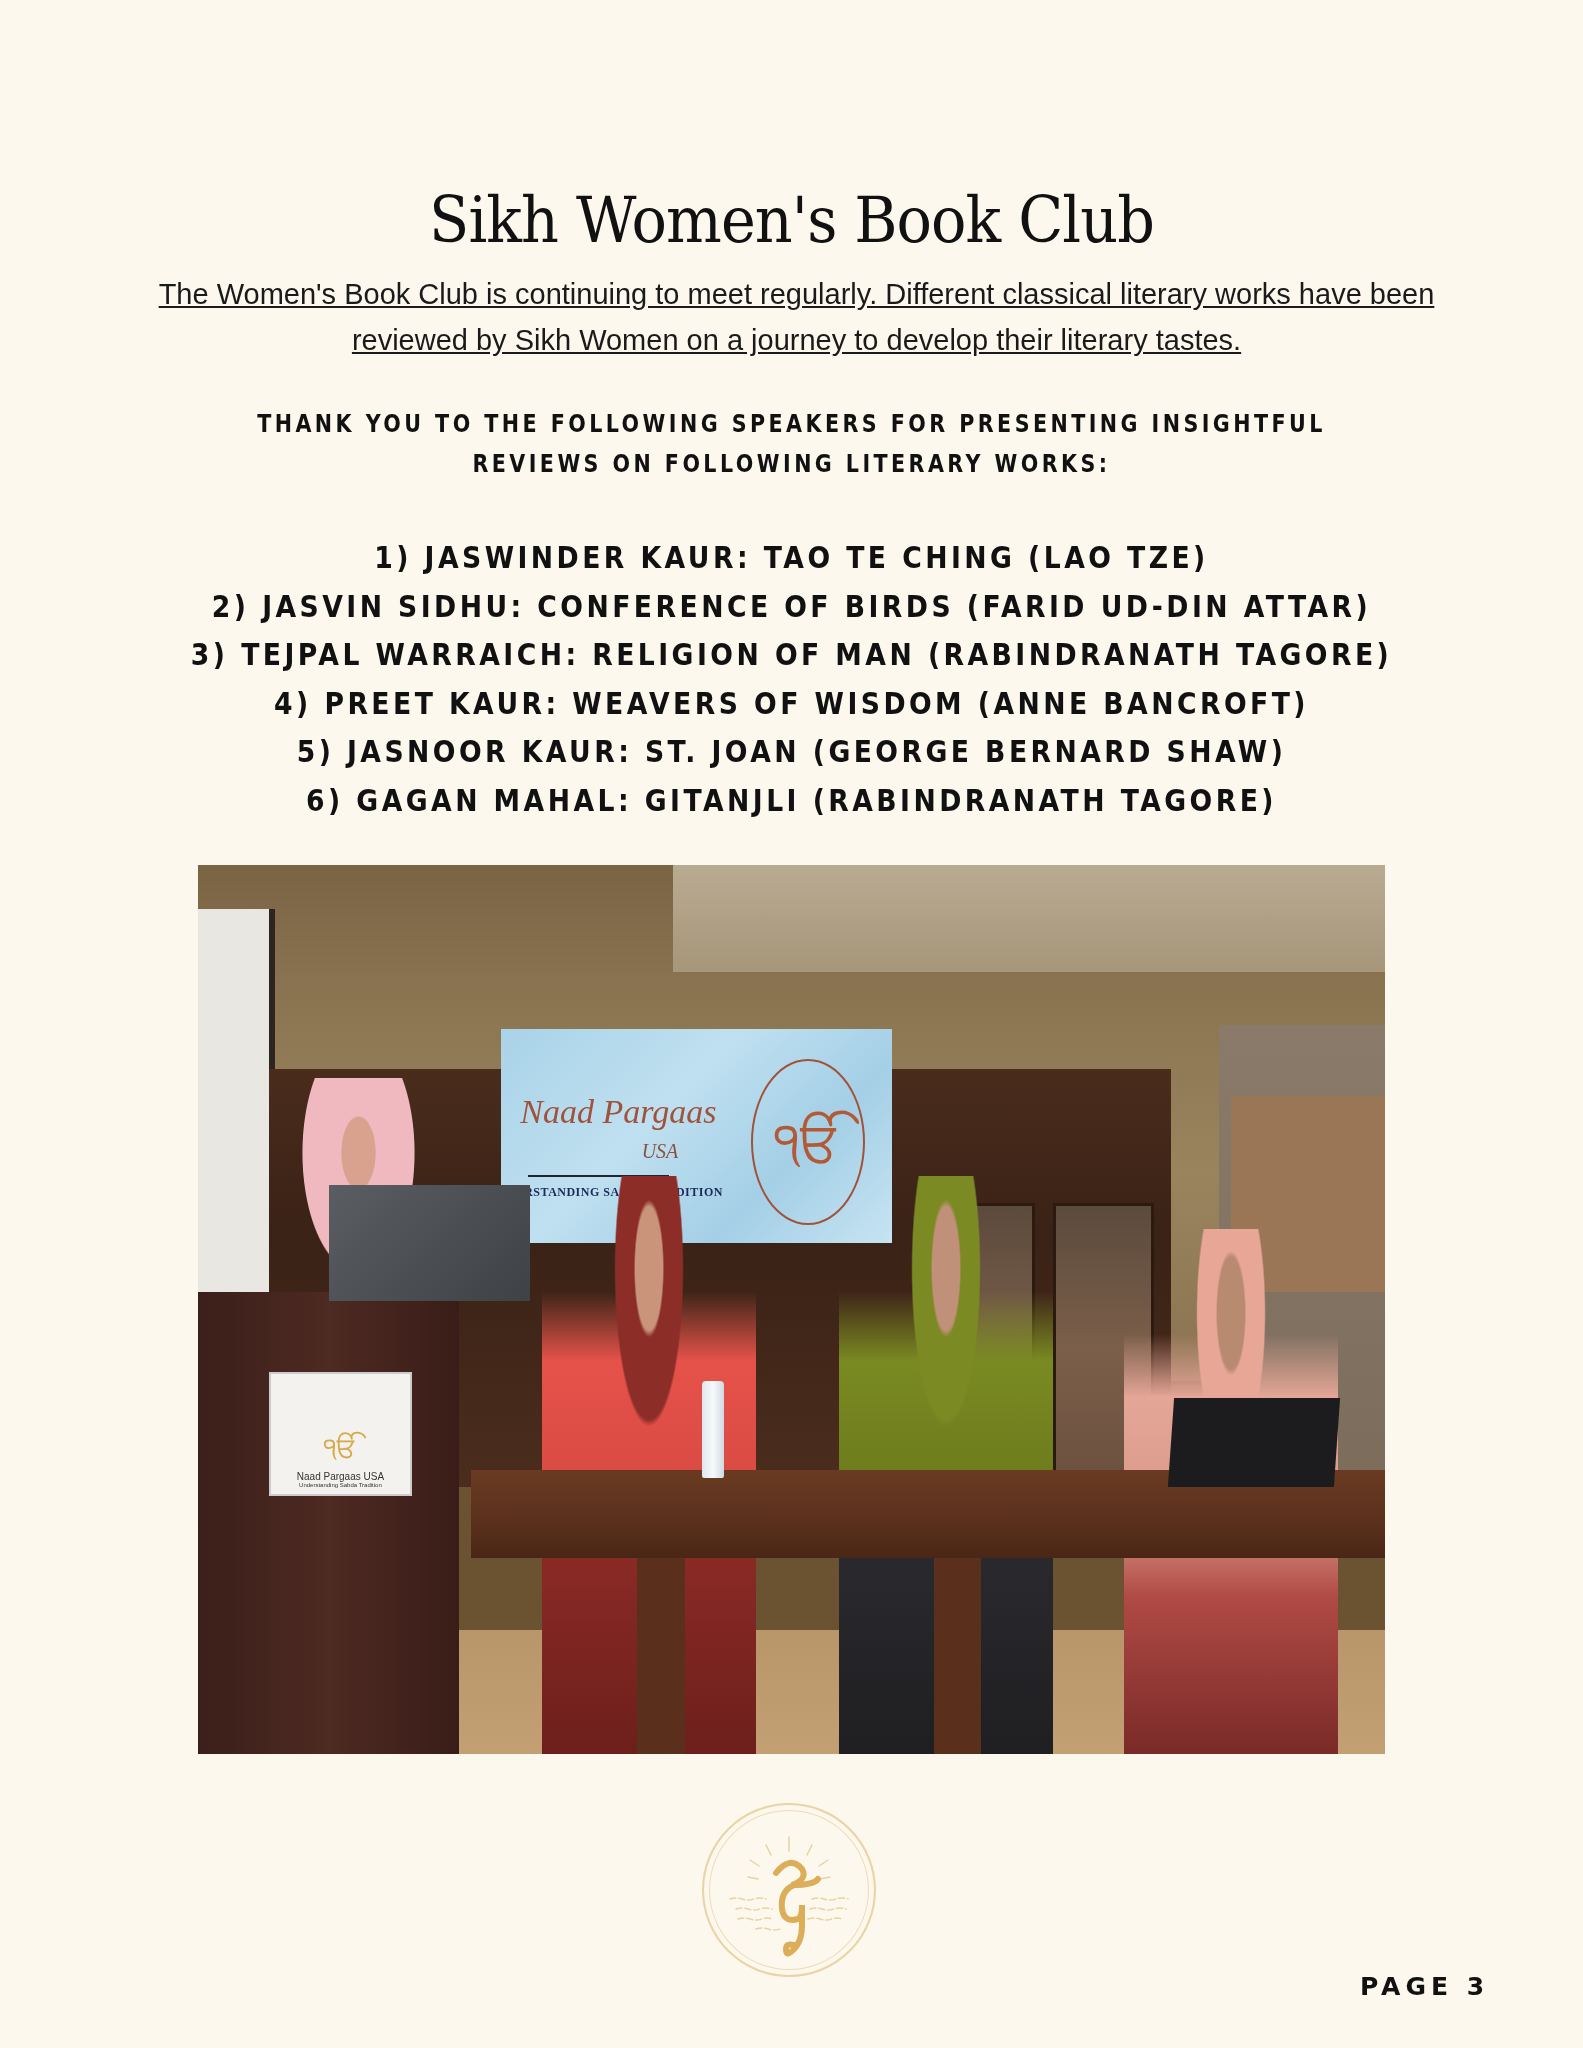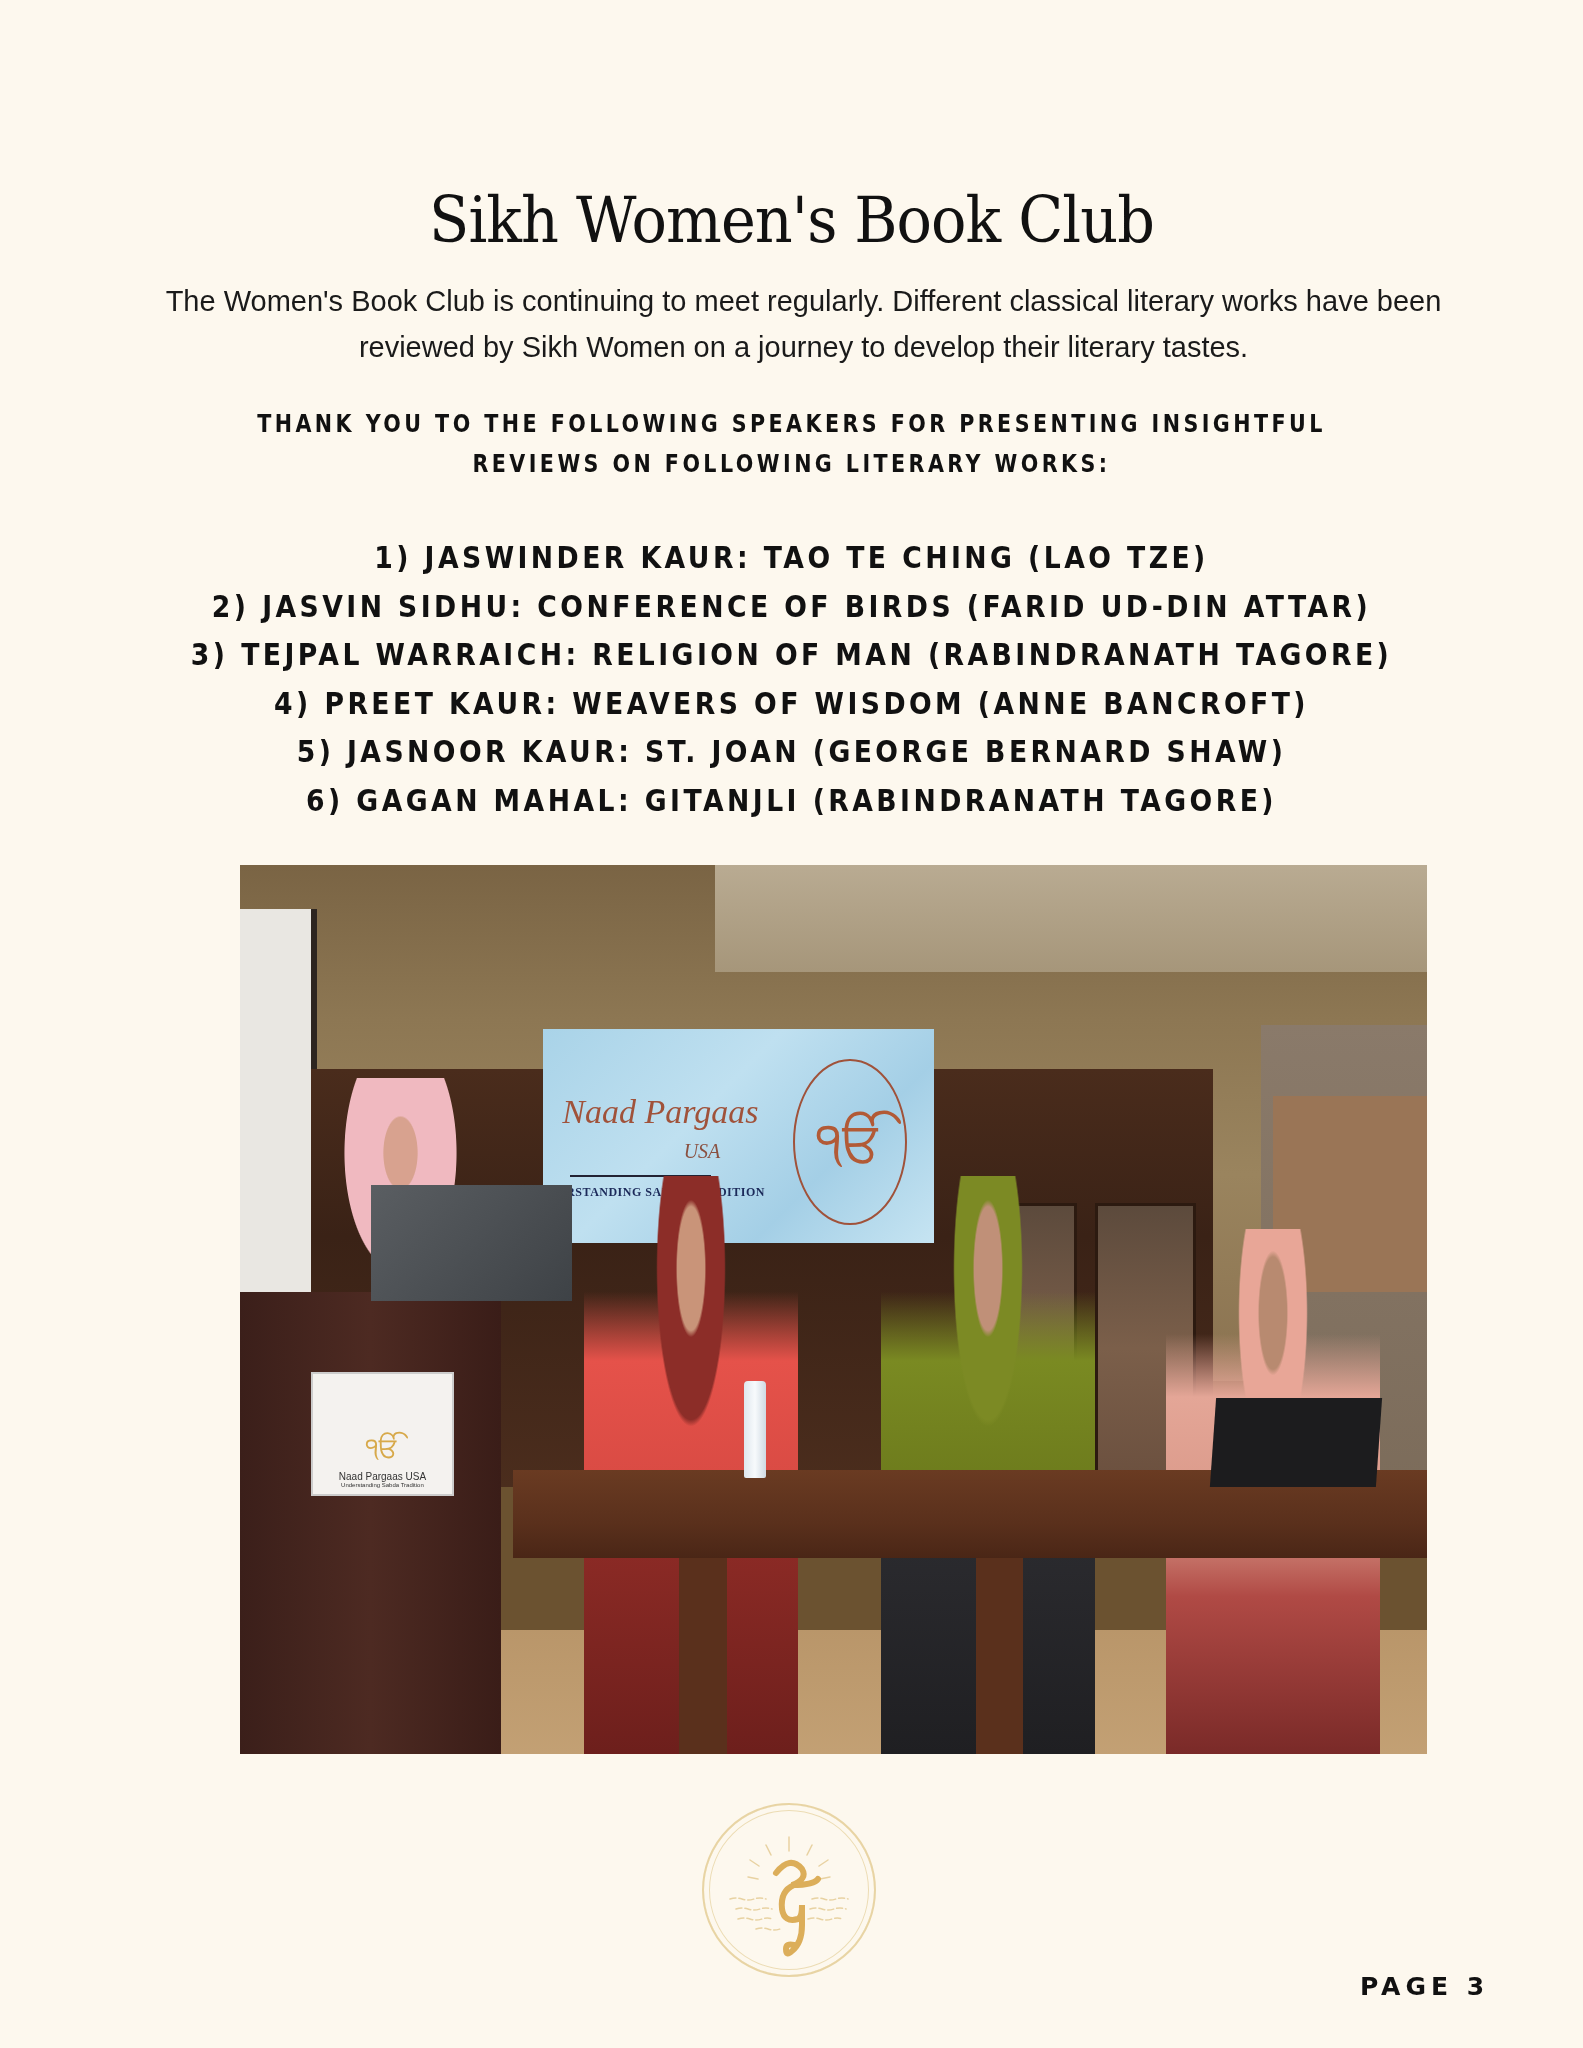--- a/index.html
+++ b/index.html
@@ -49,21 +49,20 @@
     transform: scaleX(0.86);
     transform-origin: center;
     color: #111;
   }
   .works li { white-space: nowrap; }
 
   .photo {
     position: absolute; left: 198px; top: 865px; width: 1187px; height: 889px;
     overflow: hidden;
     background: #6b5230;
-    margin-left: 42px;
   }
   .photo .wall { position: absolute; left: 0; top: 0; width: 100%; height: 58%;
     background: linear-gradient(180deg, #7a6444 0%, #8d7753 30%, #9a845e 60%, #8a7250 100%); }
   .photo .ceiling { position: absolute; left: 40%; top: 0; width: 60%; height: 12%;
     background: linear-gradient(180deg, #b9ab92, #a6967a); }
   .photo .screen { position: absolute; left: 0; top: 5%; width: 6%; height: 58%; background: #e9e7e2; border-right: 6px solid #2d2520; }
   .photo .cabinet { position: absolute; left: 6%; top: 23%; width: 76%; height: 47%; background: linear-gradient(180deg, #4a2c1c, #3a2216 40%, #4b2d1d); }
   .photo .cab-glass1 { position: absolute; left: 62%; top: 38%; width: 8%; height: 32%; background: linear-gradient(180deg, #5c4a3c, #7b5f4a 50%, #6a4f3e); border: 3px solid #2c1a10; }
   .photo .cab-glass2 { position: absolute; left: 72%; top: 38%; width: 8%; height: 32%; background: linear-gradient(180deg, #5c4a3c, #7b5f4a 50%, #6a4f3e); border: 3px solid #2c1a10; }
   .photo .rightwall { position: absolute; left: 86%; top: 18%; width: 14%; height: 60%; background: linear-gradient(180deg, #8a7a6a, #7a6a58); }
@@ -130,21 +129,21 @@
     font-size: 25px; letter-spacing: 5px;
     color: #111;
     margin-top: 48px;
   }
 </style>
 </head>
 <body>
 
 <h1 class="title">Sikh Women's Book Club</h1>
 
-<p class="intro" style="margin:12px;">The Women's Book Club is continuing to meet regularly. Different classical literary works have been reviewed by Sikh Women on a journey to develop their literary tastes.</p>
+<p class="intro" style="margin:5px;text-decoration:underline;">The Women's Book Club is continuing to meet regularly. Different classical literary works have been reviewed by Sikh Women on a journey to develop their literary tastes.</p>
 
 <p class="thanks" style="margin:0;">THANK YOU TO THE FOLLOWING SPEAKERS FOR PRESENTING INSIGHTFUL REVIEWS ON FOLLOWING LITERARY WORKS:</p>
 
 <ol class="works">
   <li>1) JASWINDER KAUR: TAO TE CHING (LAO TZE)</li>
   <li>2) JASVIN SIDHU: CONFERENCE OF BIRDS (FARID UD-DIN ATTAR)</li>
   <li>3) TEJPAL WARRAICH: RELIGION OF MAN (RABINDRANATH TAGORE)</li>
   <li>4) PREET KAUR: WEAVERS OF WISDOM (ANNE BANCROFT)</li>
   <li>5) JASNOOR KAUR: ST. JOAN (GEORGE BERNARD SHAW)</li>
   <li>6) GAGAN MAHAL: GITANJLI (RABINDRANATH TAGORE)</li>

